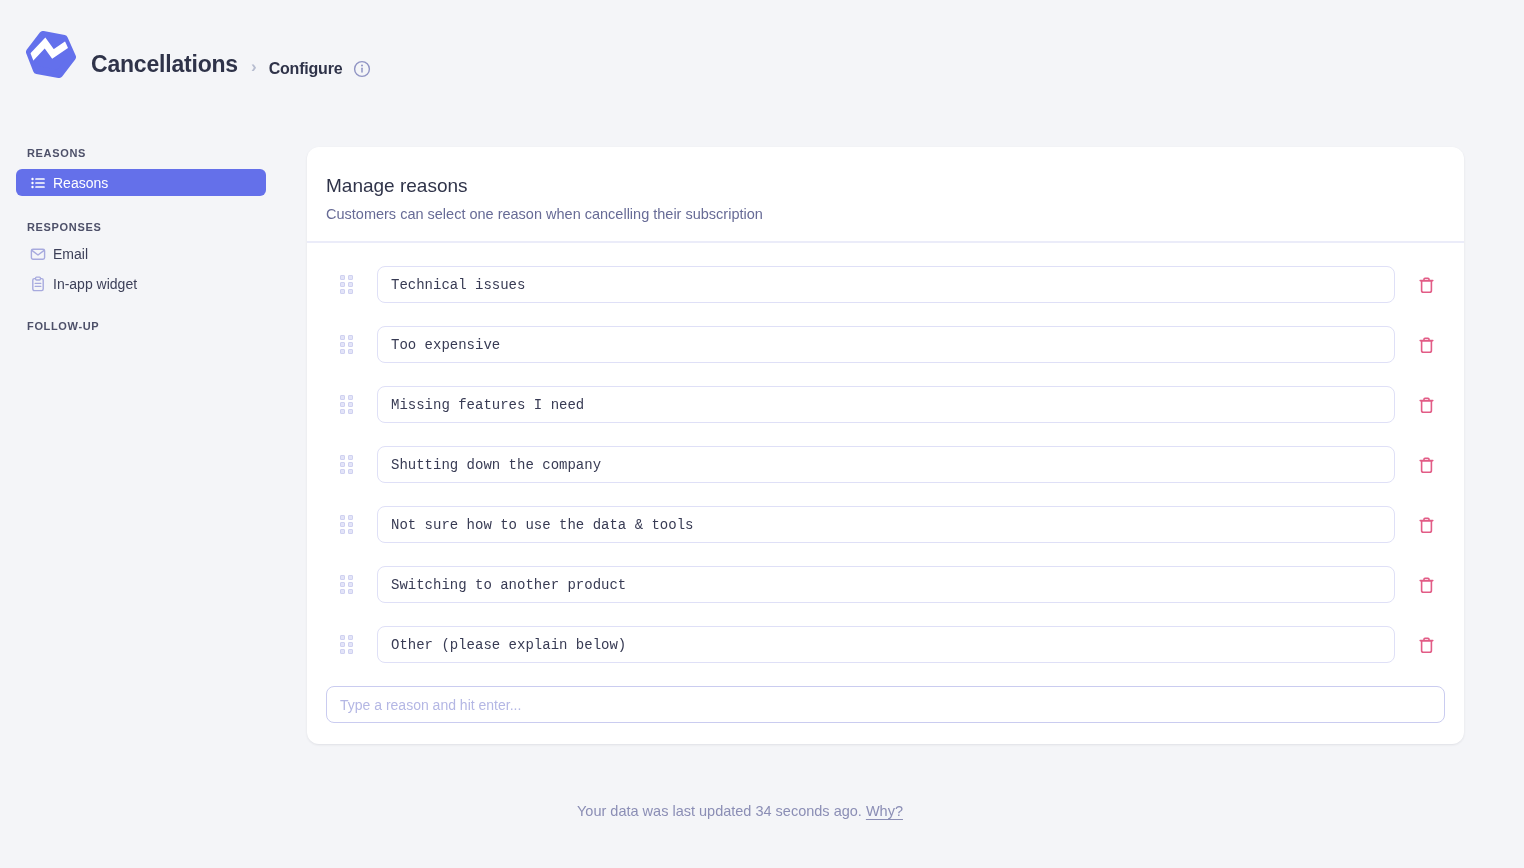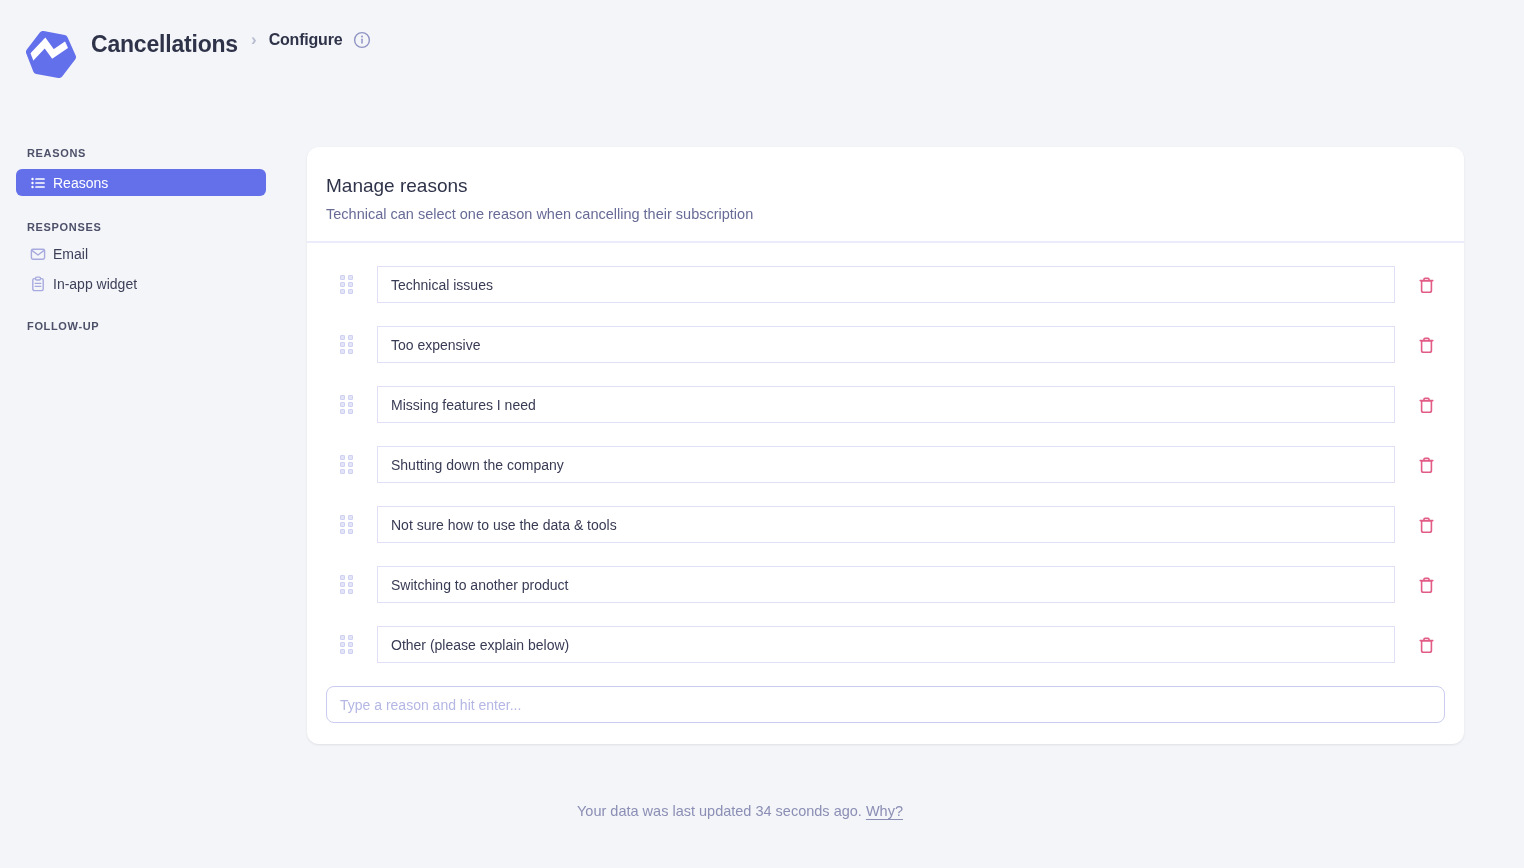--- a/index.html
+++ b/index.html
@@ -6,21 +6,21 @@
   html,body { width:1524px; height:868px; }
   body {
     font-family: "Liberation Sans", sans-serif;
     background:#f4f5f8;
     color:#31344b;
     overflow:hidden;
   }
   .app { position:relative; width:1524px; height:868px; }
 
   
-  .header { position:absolute; top:31px; left:26px; display:flex; align-items:flex-start; }
+  .header { position:absolute; top:31px; left:26px; display:flex; align-items:flex-end; }
   .logo { width:50px; height:47px; display:block; }
   .brand { margin-left:15px; font-size:23px; font-weight:bold; color:#2f3349; letter-spacing:-.2px; }
   .crumb-sep { margin:0 12px 0 13px; font-size:17px; color:#b7bdd0; font-weight:bold; transform:translateY(-1px); }
   .page-title { font-size:16px; font-weight:bold; color:#2f3349; letter-spacing:-.2px; }
   .info-btn { margin-left:11px; width:18px; height:18px; display:inline-flex; cursor:pointer; background:none; border:none; padding:0; }
 
   
   .sidebar { position:absolute; top:147px; left:16px; width:250px; }
   .side-label { font-size:11px; font-weight:bold; letter-spacing:.06em; color:#4d5069; margin:0 0 8px 11px; height:14px; }
   .side-label.gap-top { margin-top:25px; }
@@ -39,23 +39,23 @@
     box-shadow:0 1px 3px rgba(50,50,93,.06), 0 1px 2px rgba(0,0,0,.04);
   }
   .card-head { height:96px; padding:28px 20px 0 19px; border-bottom:2px solid #ebecf9; }
   .card-title { font-size:19px; font-weight:normal; color:#2f3349; }
   .card-sub { margin-top:9px; font-size:14.5px; color:#676b96; }
   .rows { padding:23px 19px 0 19px; }
   .row { display:flex; align-items:center; height:37px; margin-bottom:23px; }
   .handle { width:14px; height:20px; margin:0 23px 0 14px; display:grid; grid-template-columns:5px 5px; grid-template-rows:5px 5px 5px; gap:2px 3px; cursor:grab; }
   .handle i { background:#e3e4f8; border:1px solid #cfd1f0; border-radius:1px; display:block; }
   .reason-input {
-    flex:1; height:37px; border:1px solid #dfe0f7; border-radius:0;
+    flex:1; height:37px; border:1px solid #dfe0f7; border-radius:8px;
     padding:0 13px; font-size:14px; color:#383b54; background:#fff; outline:none;
-    font-family:Liberation Sans, sans-serif;
+    font-family:Liberation Mono, monospace;
   }
   .trash { width:17px; height:18px; margin:0 10px 0 23px; background:none; border:none; padding:0; cursor:pointer; display:inline-flex; }
   .add-row { margin:0 19px; }
   .add-input {
     width:100%; height:37px; border:1px solid #caccf0; border-radius:8px;
     padding:0 13px; font-size:14px; color:#0369a1; background:#fff; outline:none;
     font-family:"Liberation Sans", sans-serif;
   }
   .add-input::placeholder { color:#b4b7e4; opacity:1; }
 
@@ -127,21 +127,21 @@
       </span>
       <span class="lbl">In-app widget</span>
     </div>
 
     <div class="side-label gap-top">FOLLOW-UP</div>
   </nav>
 
   <section class="card">
     <div class="card-head">
       <div class="card-title">Manage reasons</div>
-      <div class="card-sub">Technical can select one reason when cancelling their subscription</div>
+      <div class="card-sub">Customers can select one reason when cancelling their subscription</div>
     </div>
 
     <div class="rows">
   <div class="row">
     <span class="handle">
       <i></i>
             <i></i>
             <i></i>
             <i></i>
             <i></i>

